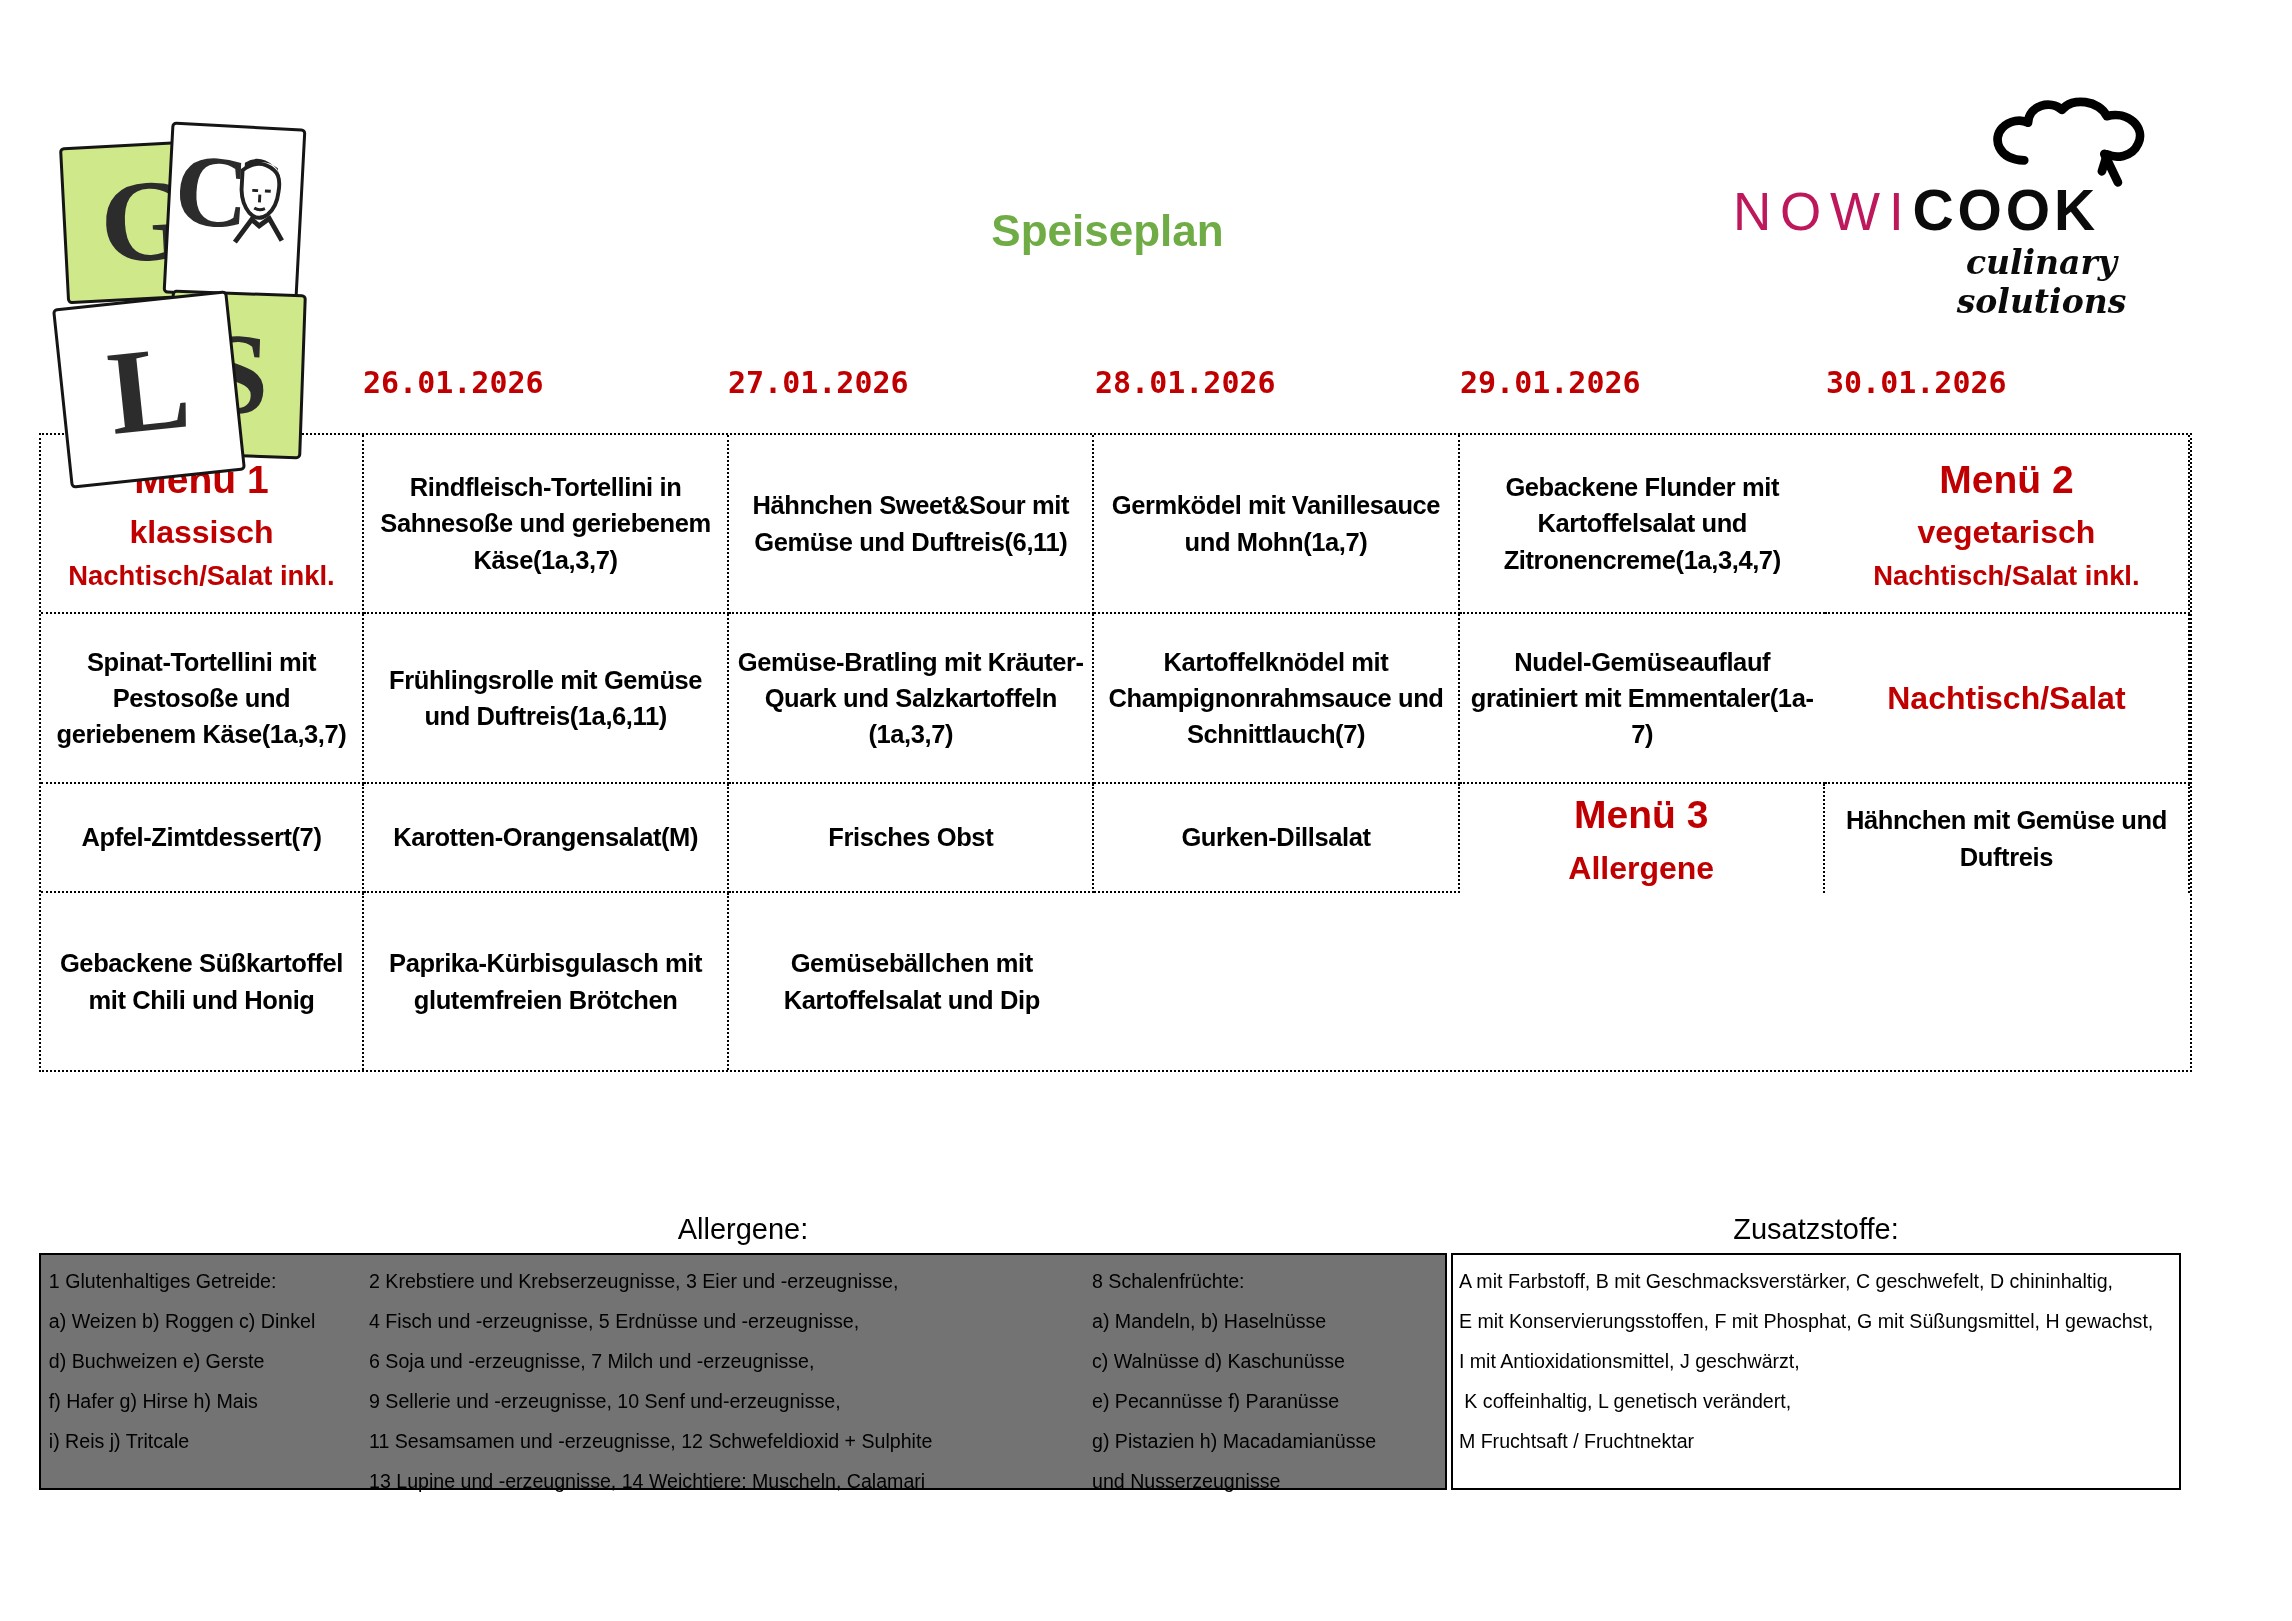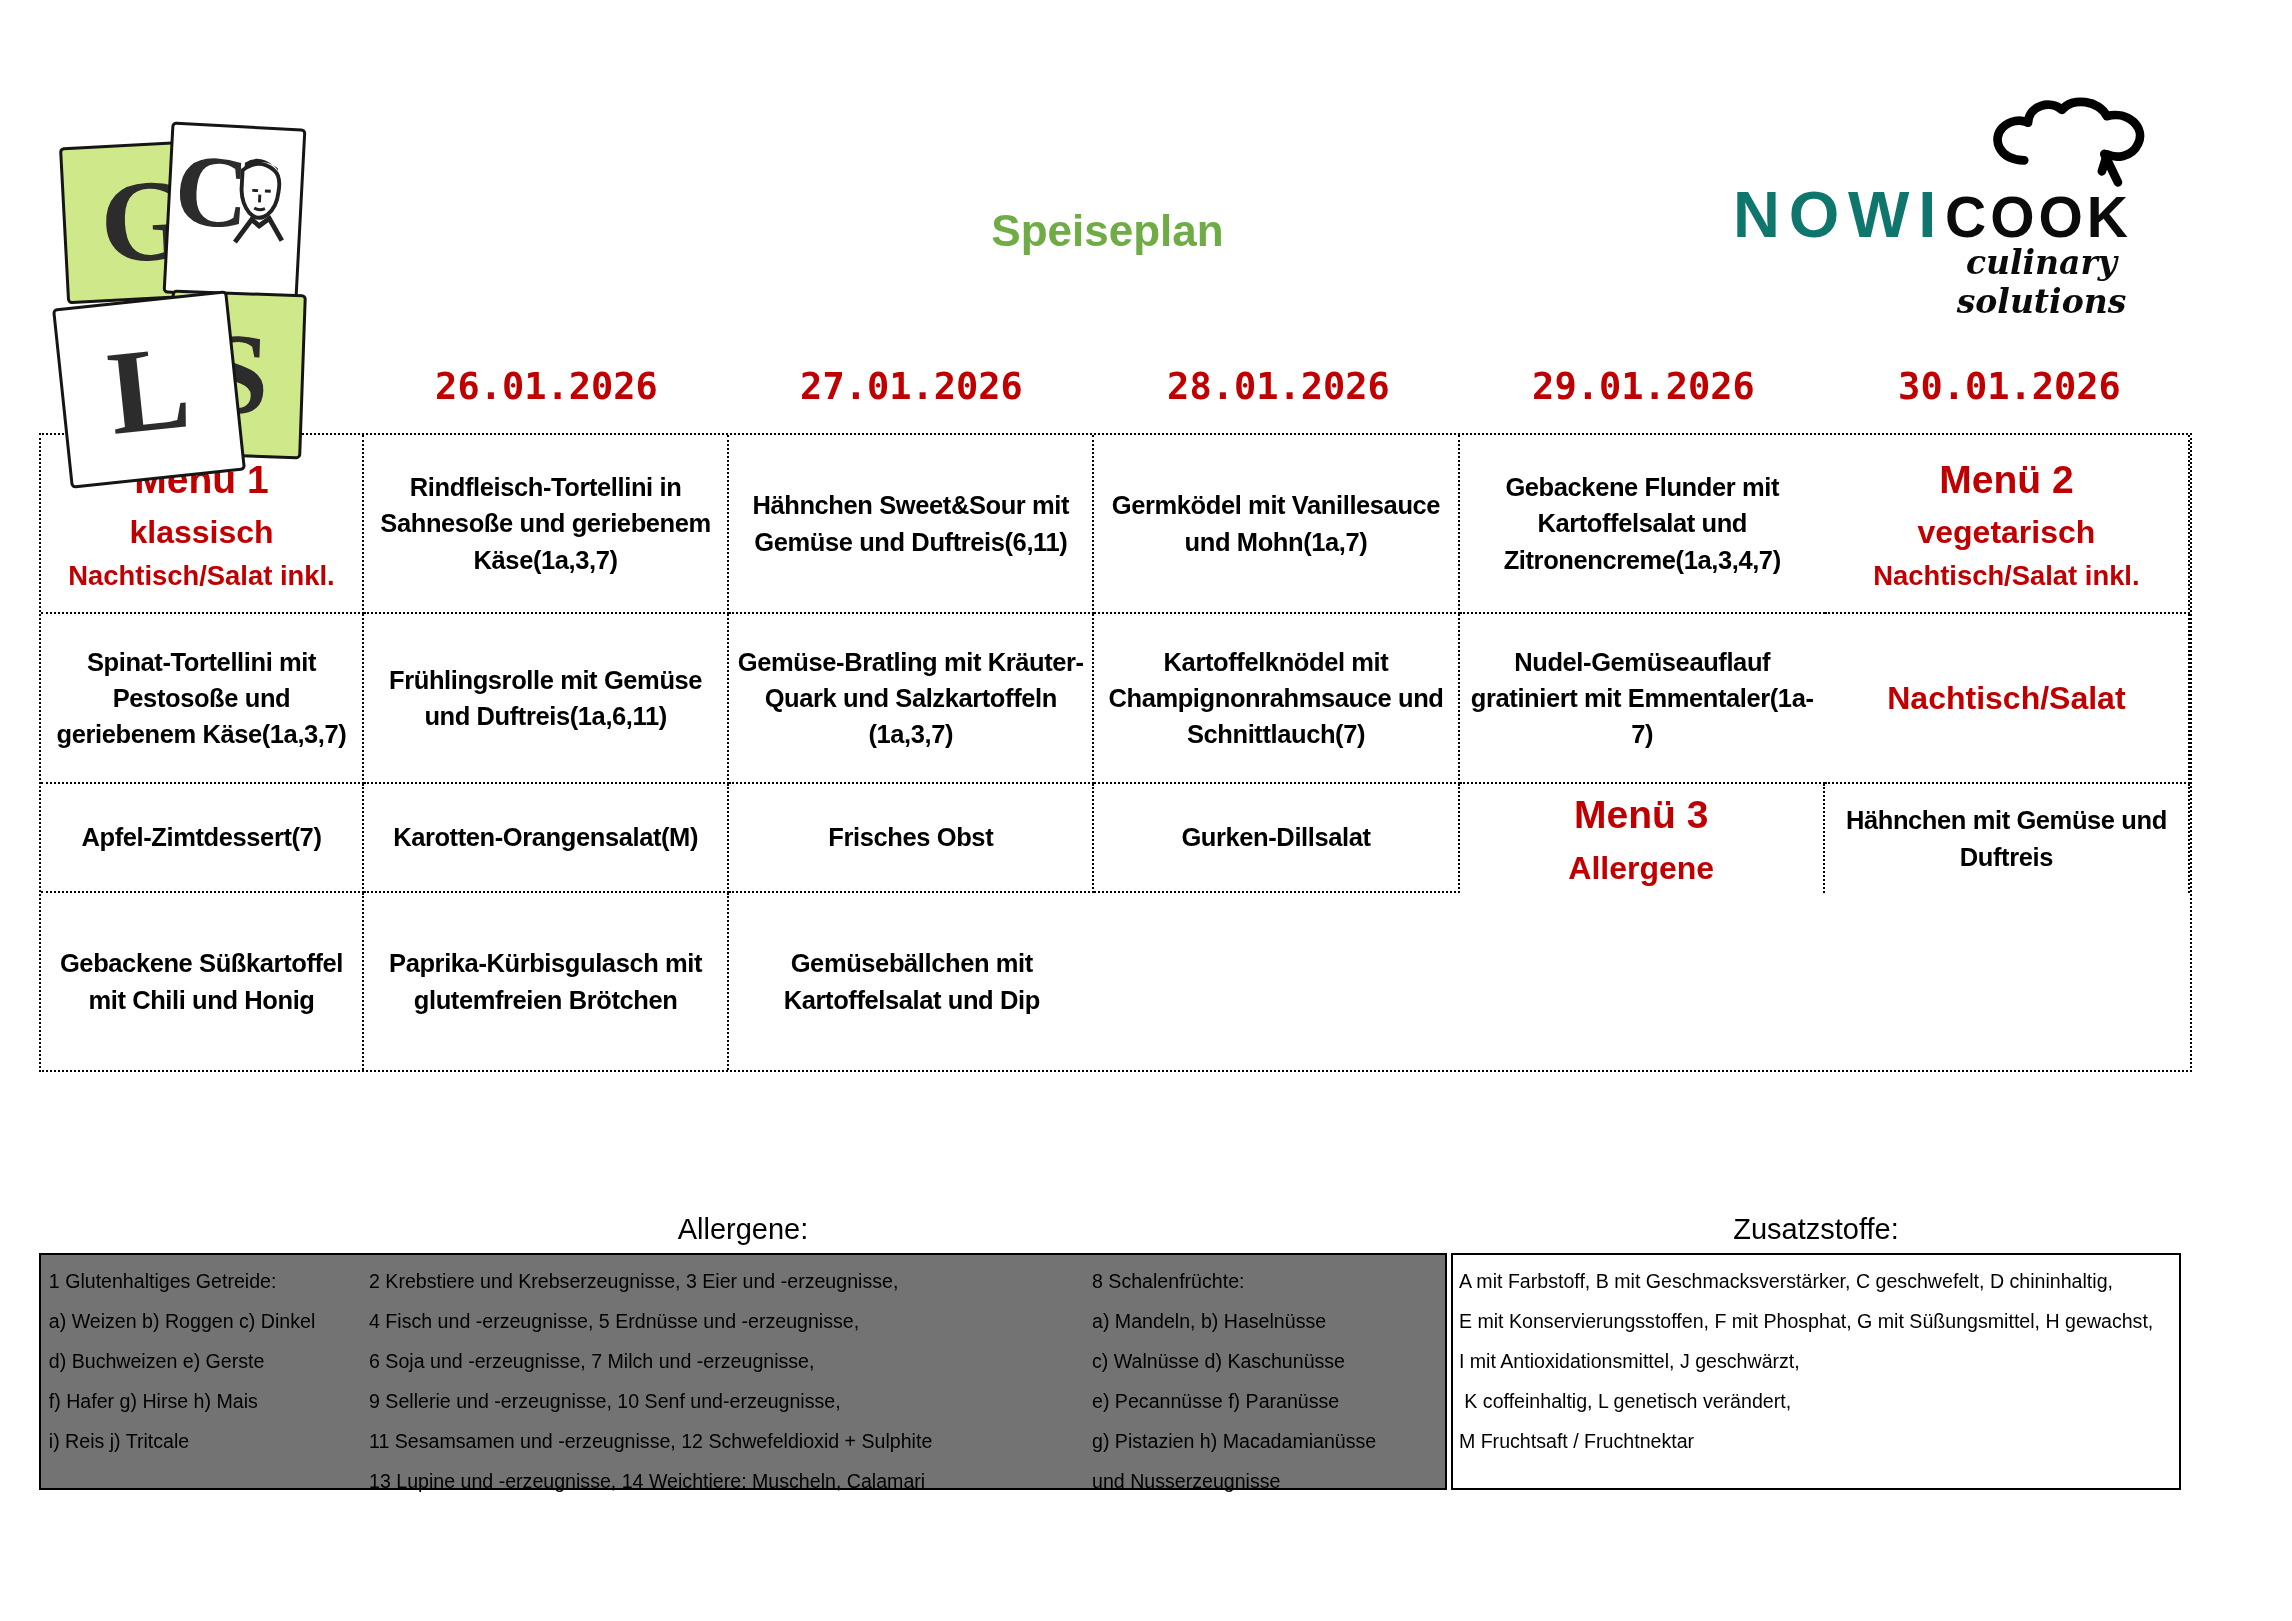--- a/index.html
+++ b/index.html
@@ -21,31 +21,31 @@
   .tile-c .c-letter { position:absolute; left:3.9px; top:5.9px; font-size:102px; z-index:2; }
   .tile-c svg { position:absolute; right:3.9px; top:23.5px; z-index:1; }
 
   
   .title { position:absolute; left:843px; top:206px; width:529px; text-align:center;
            font-size:44px; font-weight:bold; color:#6fac46; letter-spacing:0px; }
 
   
   .brand { position:absolute; left:1733px; top:106px; width:470px; height:186px; }
   .brand .wordmark { position:absolute; left:0; top:71px; white-space:nowrap; }
-  .brand .nowi { font-size:65px; font-weight:bold; letter-spacing:8.8px; color:#0f766e; }
+  .brand .nowi { font-size:53px; font-weight:normal; letter-spacing:8.8px; color:#be185d; }
   .brand .cook { font-size:57px; font-weight:bold; letter-spacing:3.9px; color:#0b0b0b; }
   .brand .tagline { position:absolute; left:147px; top:137px; width:323px; text-align:center;
                     font-family:"DejaVu Serif", serif; font-style:italic; font-weight:bold; font-size:33px; color:#0b0b0b; }
   .brand svg.hat { position:absolute; left:250px; top:-11.8px; transform:rotate(8deg); }
 
   
   .kw { position:absolute; left:39px; top:355px; width:323px; text-align:center;
         font-family:"DejaVu Sans Mono", monospace; font-weight:bold; font-size:51px; color:#c00000; }
-  .date { position:absolute; top:365px; width:367px; text-align:center;
-          font-family:"DejaVu Sans Mono", monospace; font-weight:bold; font-size:37px; color:#c00000; }
+  .date { position:absolute; top:365px; width:367px; text-align:left;
+          font-family:"DejaVu Sans Mono", monospace; font-weight:bold; font-size:30px; color:#c00000; }
   .d0 { left:363px; } .d1 { left:728px; } .d2 { left:1095px; } .d3 { left:1460px; } .d4 { left:1826px; }
 
   
   .menu-table { position:absolute; left:39px; top:433px; width:2153px;
                 display:grid; grid-template-columns:323px repeat(5, 1fr);
                 grid-template-rows:179px 170px 109px 177px;
                 border:2.9px dotted #000; background:#fff; }
   .cell { border-right:2px dotted #000; border-bottom:2.9px dotted #000;
           display:flex; flex-direction:column; align-items:center; justify-content:center;
           text-align:center; padding:3.9px 5.9px; }

